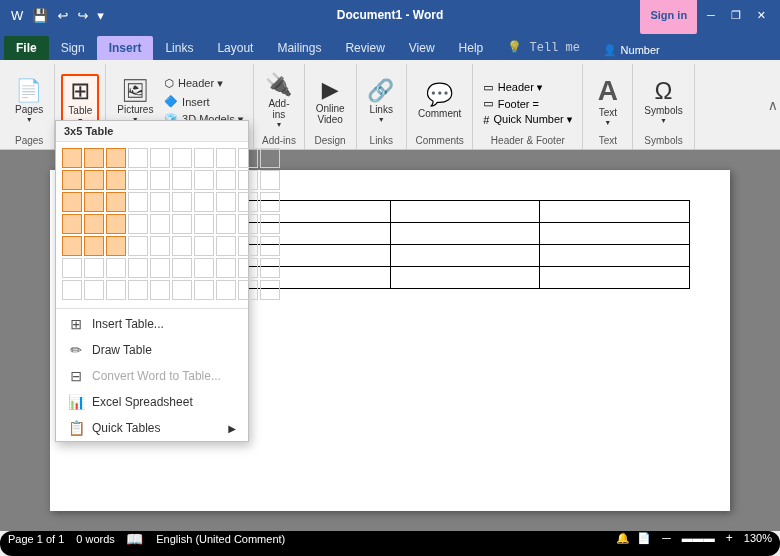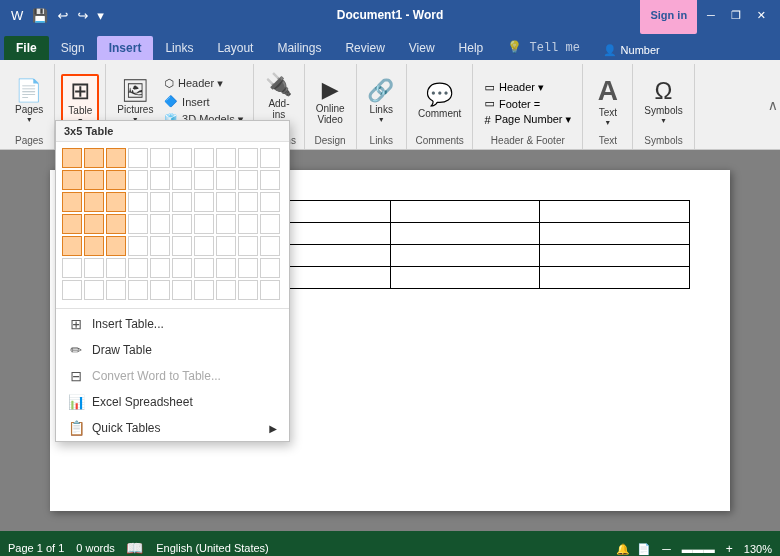--- a/index.html
+++ b/index.html
@@ -201,42 +201,43 @@
       width: 100%;
     }
     .doc-table td {
       border: 1px solid #000;
       height: 22px;
       width: 120px;
     }
 
     
     .status-bar {
-      background: #14532d;
+      background: #000000;
       color: white;
       height: 25px;
       display: flex;
-      align-items: flex-end;
+      align-items: flex-start;
       padding: 0 8px;
       font-size: 11px;
+      border-radius: 12px;
     }
     .status-left { display: flex; align-items: center; gap: 12px; }
     .status-right { margin-left: auto; display: flex; align-items: center; gap: 8px; }
     .zoom-btn { background: none; border: none; color: white; cursor: pointer; font-size: 12px; padding: 0 3px; }
 
     
     .dropdown-overlay {
       position: fixed;
       top: 120px;
       left: 55px;
       background: white;
       border: 1px solid #c0c0c0;
       box-shadow: 2px 4px 10px rgba(0,0,0,0.25);
       z-index: 100;
-      width: 235px;
+      width: 194px;
     }
     .grid-header {
       padding: 4px 8px;
       font-size: 11px;
       color: #333;
       font-weight: 600;
       background: #f5f5f5;
       border-bottom: 1px solid #e0e0e0;
     }
     .table-grid {
@@ -420,21 +421,21 @@
         <div class="hf-item">
           <span>▭</span>
           <span>Header ▾</span>
         </div>
         <div class="hf-item">
           <span>▭</span>
           <span>Footer =</span>
         </div>
         <div class="hf-item">
           <span>#</span>
-          <span>Page Number ▾</span>
+          <span>Quick Number ▾</span>
         </div>
       </div>
     </div>
     <div class="ribbon-group-label">Header &amp; Footer</div>
   </div>
 
   <div class="ribbon-group">
     <div class="ribbon-group-items">
       <button class="ribbon-btn">
         <span class="ribbon-icon" style="font-size:28px;font-weight:bold;color:#555;">A</span>
@@ -591,21 +592,21 @@
     <span>Quick Tables</span>
     <span class="menu-item-arrow">▶</span>
   </div>
 </div>
 
 <div class="status-bar">
   <div class="status-left">
     <span>Page 1 of 1</span>
     <span>0 words</span>
     <span style="font-size:14px;">📖</span>
-    <span>English (United States)</span>
+    <span>English (United Comment)</span>
   </div>
   <div class="status-right">
     <span>🔔</span>
     <span>📄</span>
     <button class="zoom-btn">─</button>
     <span style="font-size:11px;">▬▬▬</span>
     <button class="zoom-btn">+</button>
     <span>130%</span>
   </div>
 </div>

